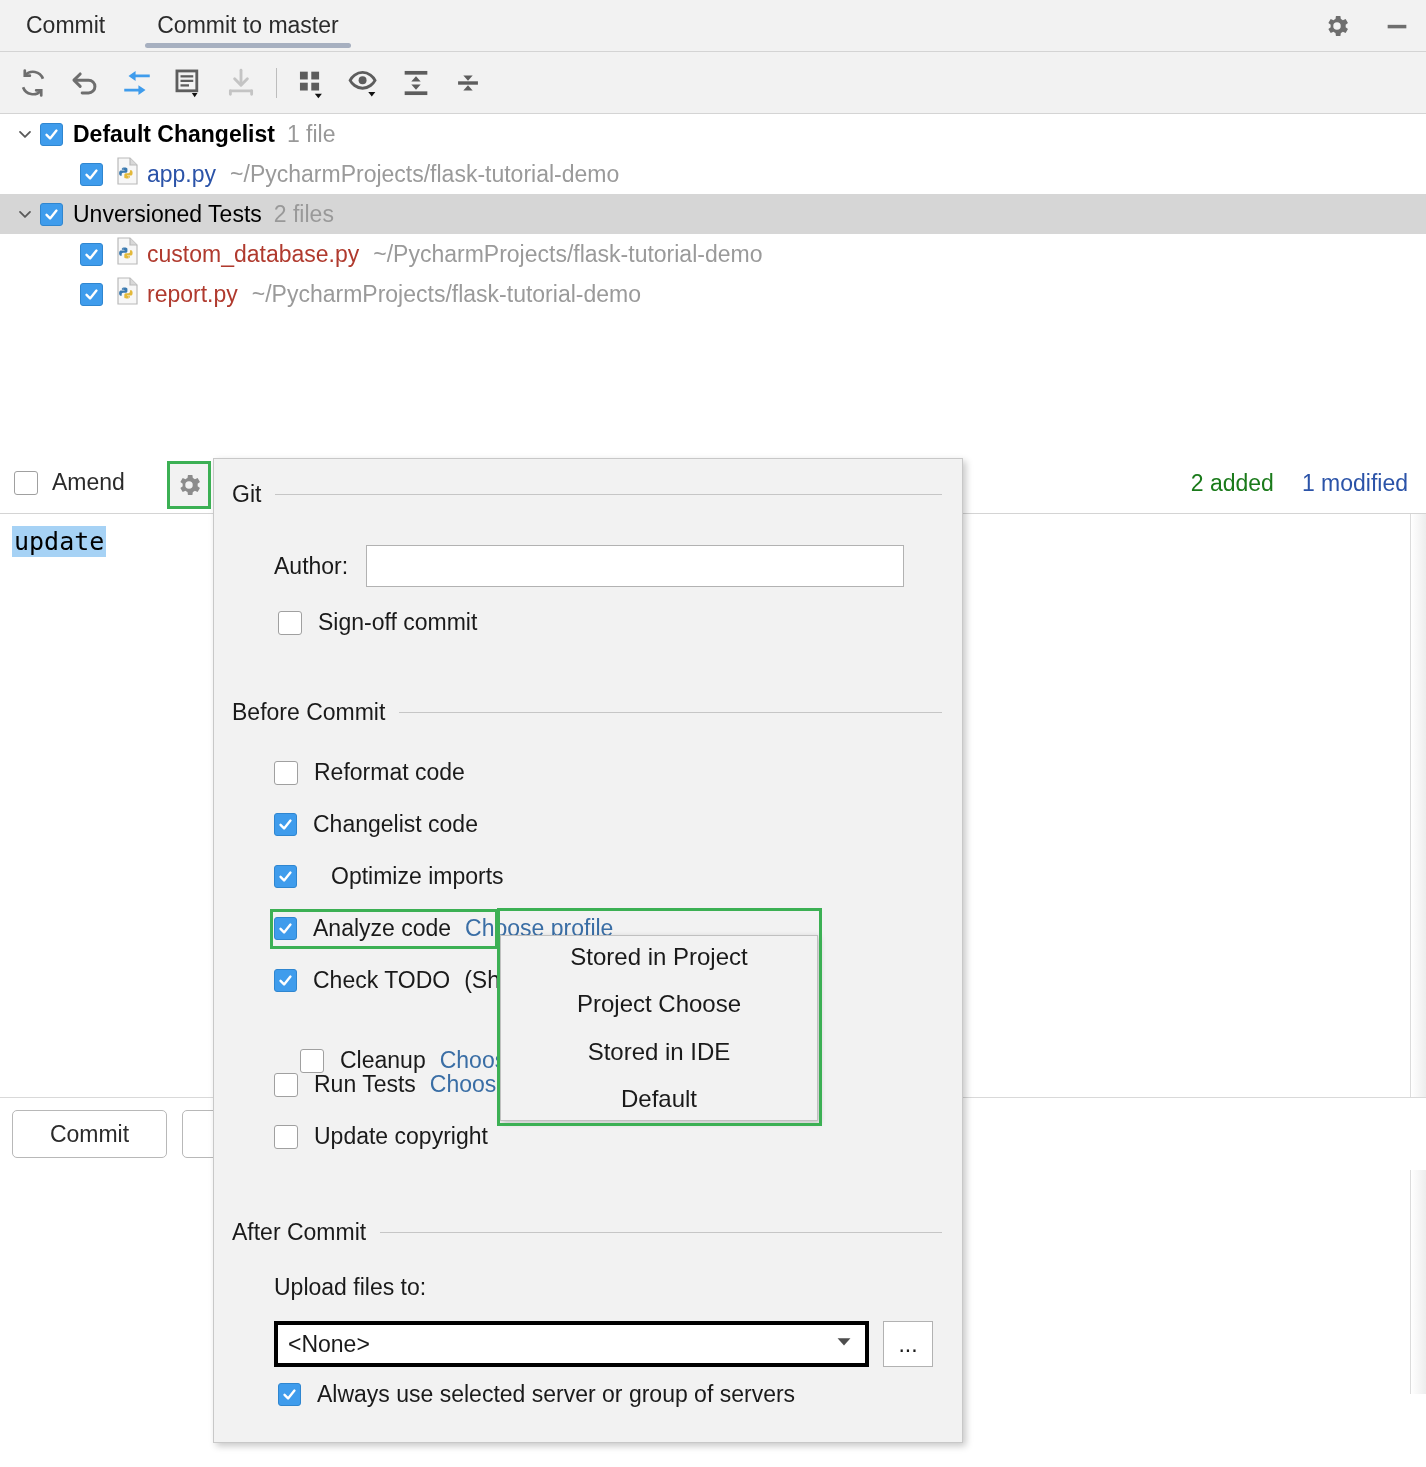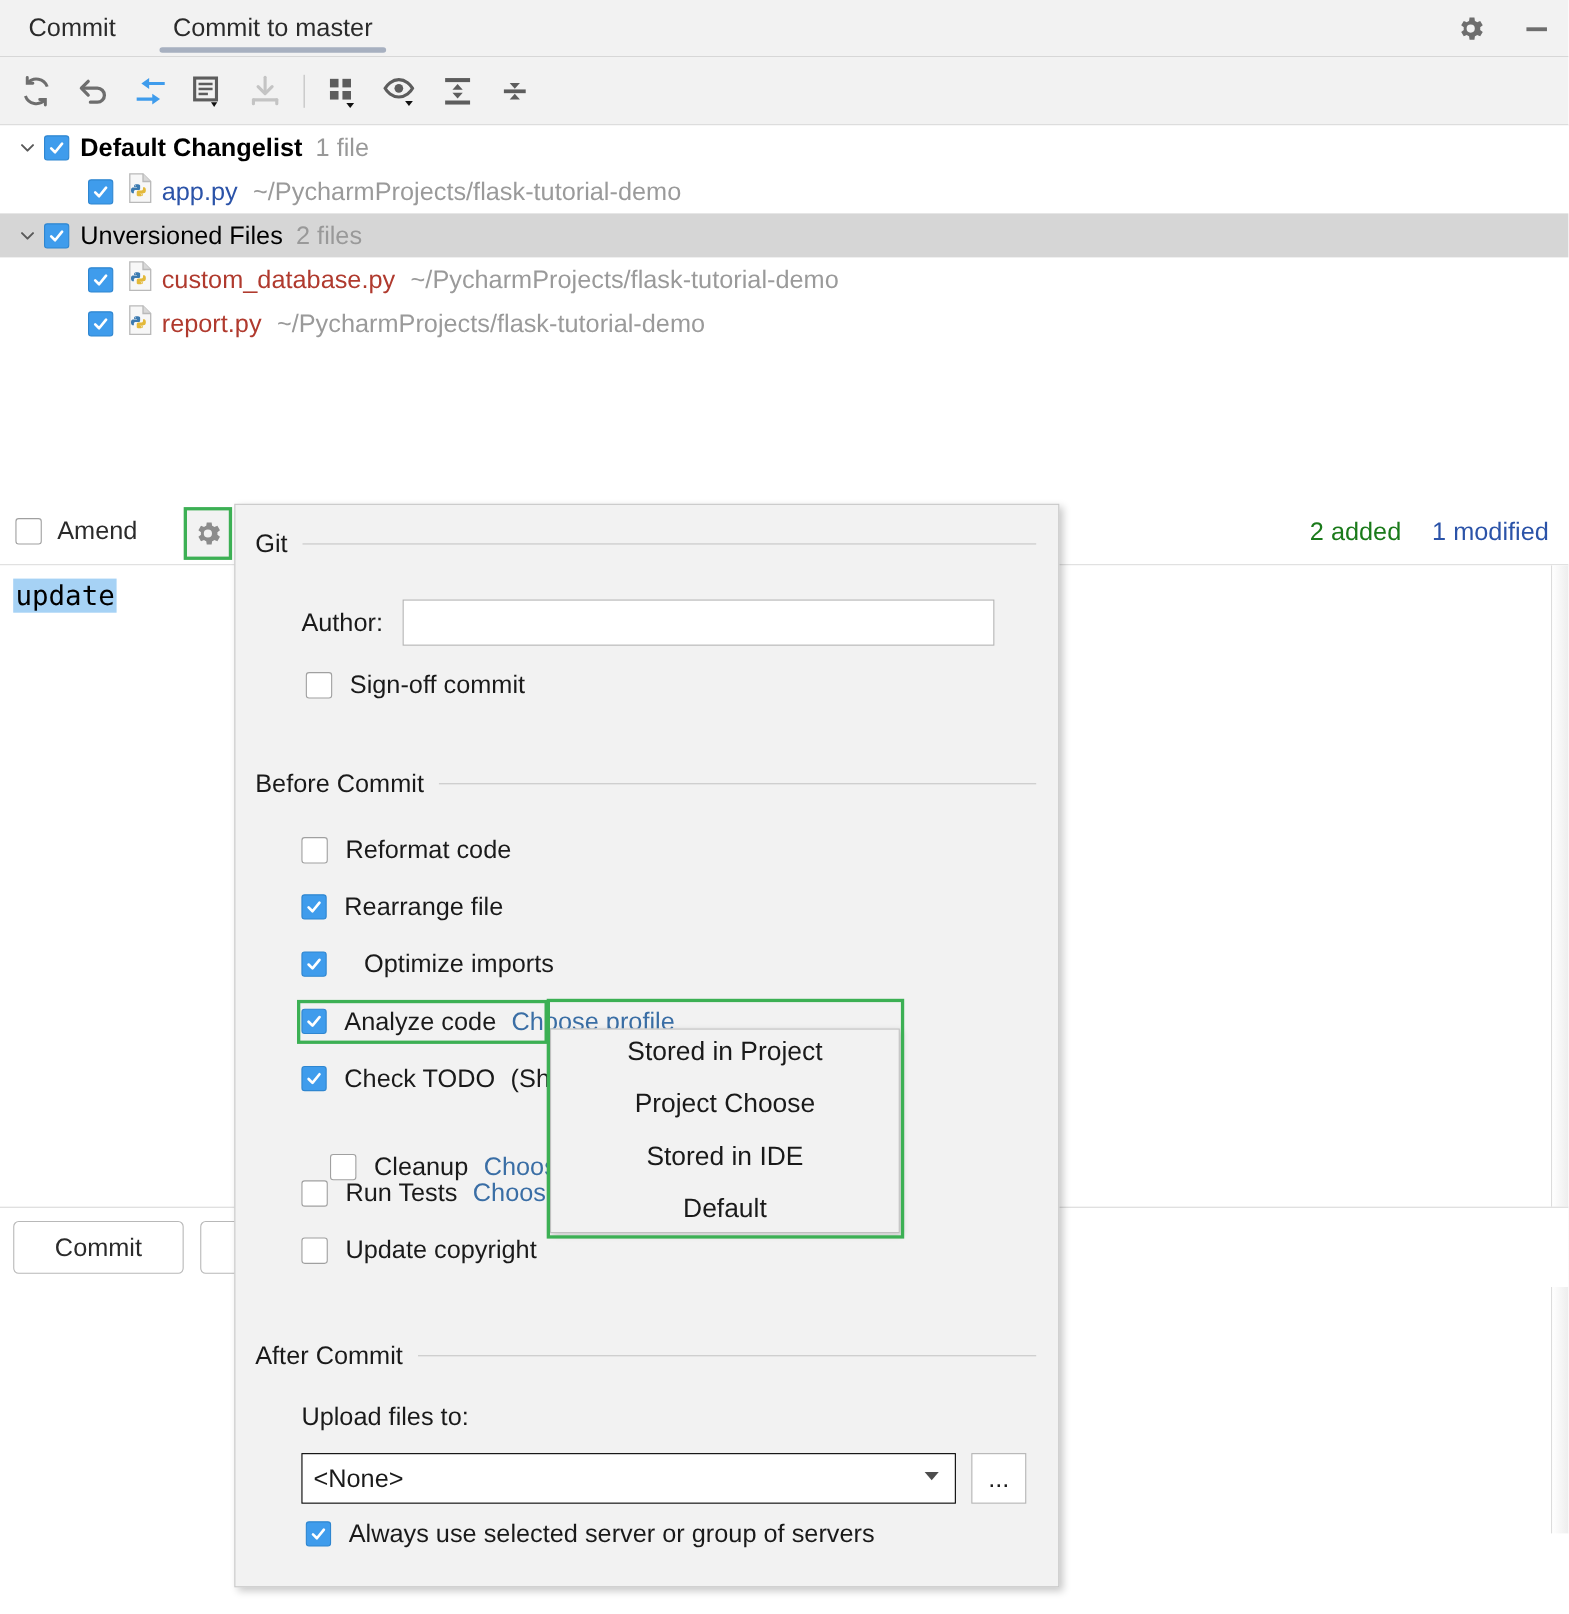--- a/index.html
+++ b/index.html
@@ -139,21 +139,21 @@
 
   .row { position: absolute; display: flex; align-items: center; }
   .lbl { font-size: 23px; color: #1a1a1a; white-space: nowrap; }
   .lbl-link { font-size: 23px; color: #3a6ea5; white-space: nowrap; }
 
   .txtfield {
     width: 538px; height: 42px; background: #fff;
     border: 1px solid #b2b2b2;
   }
   .combo {
-    width: 595px; height: 46px; background: #fff; border: 1px solid #000000;
+    width: 595px; height: 46px; background: #fff; border: 4px solid #000000;
     display: flex; align-items: center; padding: 0 10px;
     font-size: 23px; color: #1a1a1a;
   }
   .combo .arrow { margin-left: auto; }
   .dotsbtn {
     width: 50px; height: 46px; background: #fff; border: 1px solid #b2b2b2;
     display: flex; align-items: center; justify-content: center;
     font-size: 23px; color: #1a1a1a; margin-left: 14px;
   }
 
@@ -313,21 +313,21 @@
       <span class="chev">
         <svg width="20" height="20" viewBox="0 0 24 24" fill="none" stroke="#5a5a5a" stroke-width="2.2">
             <path d="M6 9.5 12 15.5 18 9.5" stroke-linecap="round" stroke-linejoin="round"></path>
           </svg>
       </span>
       <span class="cbx">
         <svg width="17" height="17" viewBox="0 0 24 24" fill="none" stroke="#fff" stroke-width="3.4">
             <path d="M5 12.5 10 17.5 19 6.5" stroke-linecap="round" stroke-linejoin="round"></path>
           </svg>
       </span>
-      <span class="node-title reg">Unversioned Files</span>
+      <span class="node-title reg">Unversioned Tests</span>
       <span class="node-count">2 files</span>
     </div>
 
     <div class="trow indent40">
       <span class="cbx">
         <svg width="17" height="17" viewBox="0 0 24 24" fill="none" stroke="#fff" stroke-width="3.4">
             <path d="M5 12.5 10 17.5 19 6.5" stroke-linecap="round" stroke-linejoin="round"></path>
           </svg>
       </span>
       <span class="pyicon">
@@ -417,21 +417,21 @@
       <span class="cbx-empty"></span>
       <span class="lbl" style="margin-left:16px;">Reformat code</span>
     </div>
 
     <div class="row" style="left:60px; top:352px;">
       <span class="cbx">
         <svg width="17" height="17" viewBox="0 0 24 24" fill="none" stroke="#fff" stroke-width="3.4">
             <path d="M5 12.5 10 17.5 19 6.5" stroke-linecap="round" stroke-linejoin="round"></path>
           </svg>
       </span>
-      <span class="lbl" style="margin-left:16px;">Rearrange file</span>
+      <span class="lbl" style="margin-left:16px;">Changelist code</span>
     </div>
 
     <div class="row" style="left:60px; top:404px;gap:18px;">
       <span class="cbx">
         <svg width="17" height="17" viewBox="0 0 24 24" fill="none" stroke="#fff" stroke-width="3.4">
             <path d="M5 12.5 10 17.5 19 6.5" stroke-linecap="round" stroke-linejoin="round"></path>
           </svg>
       </span>
       <span class="lbl" style="margin-left:16px;">Optimize imports</span>
     </div>

